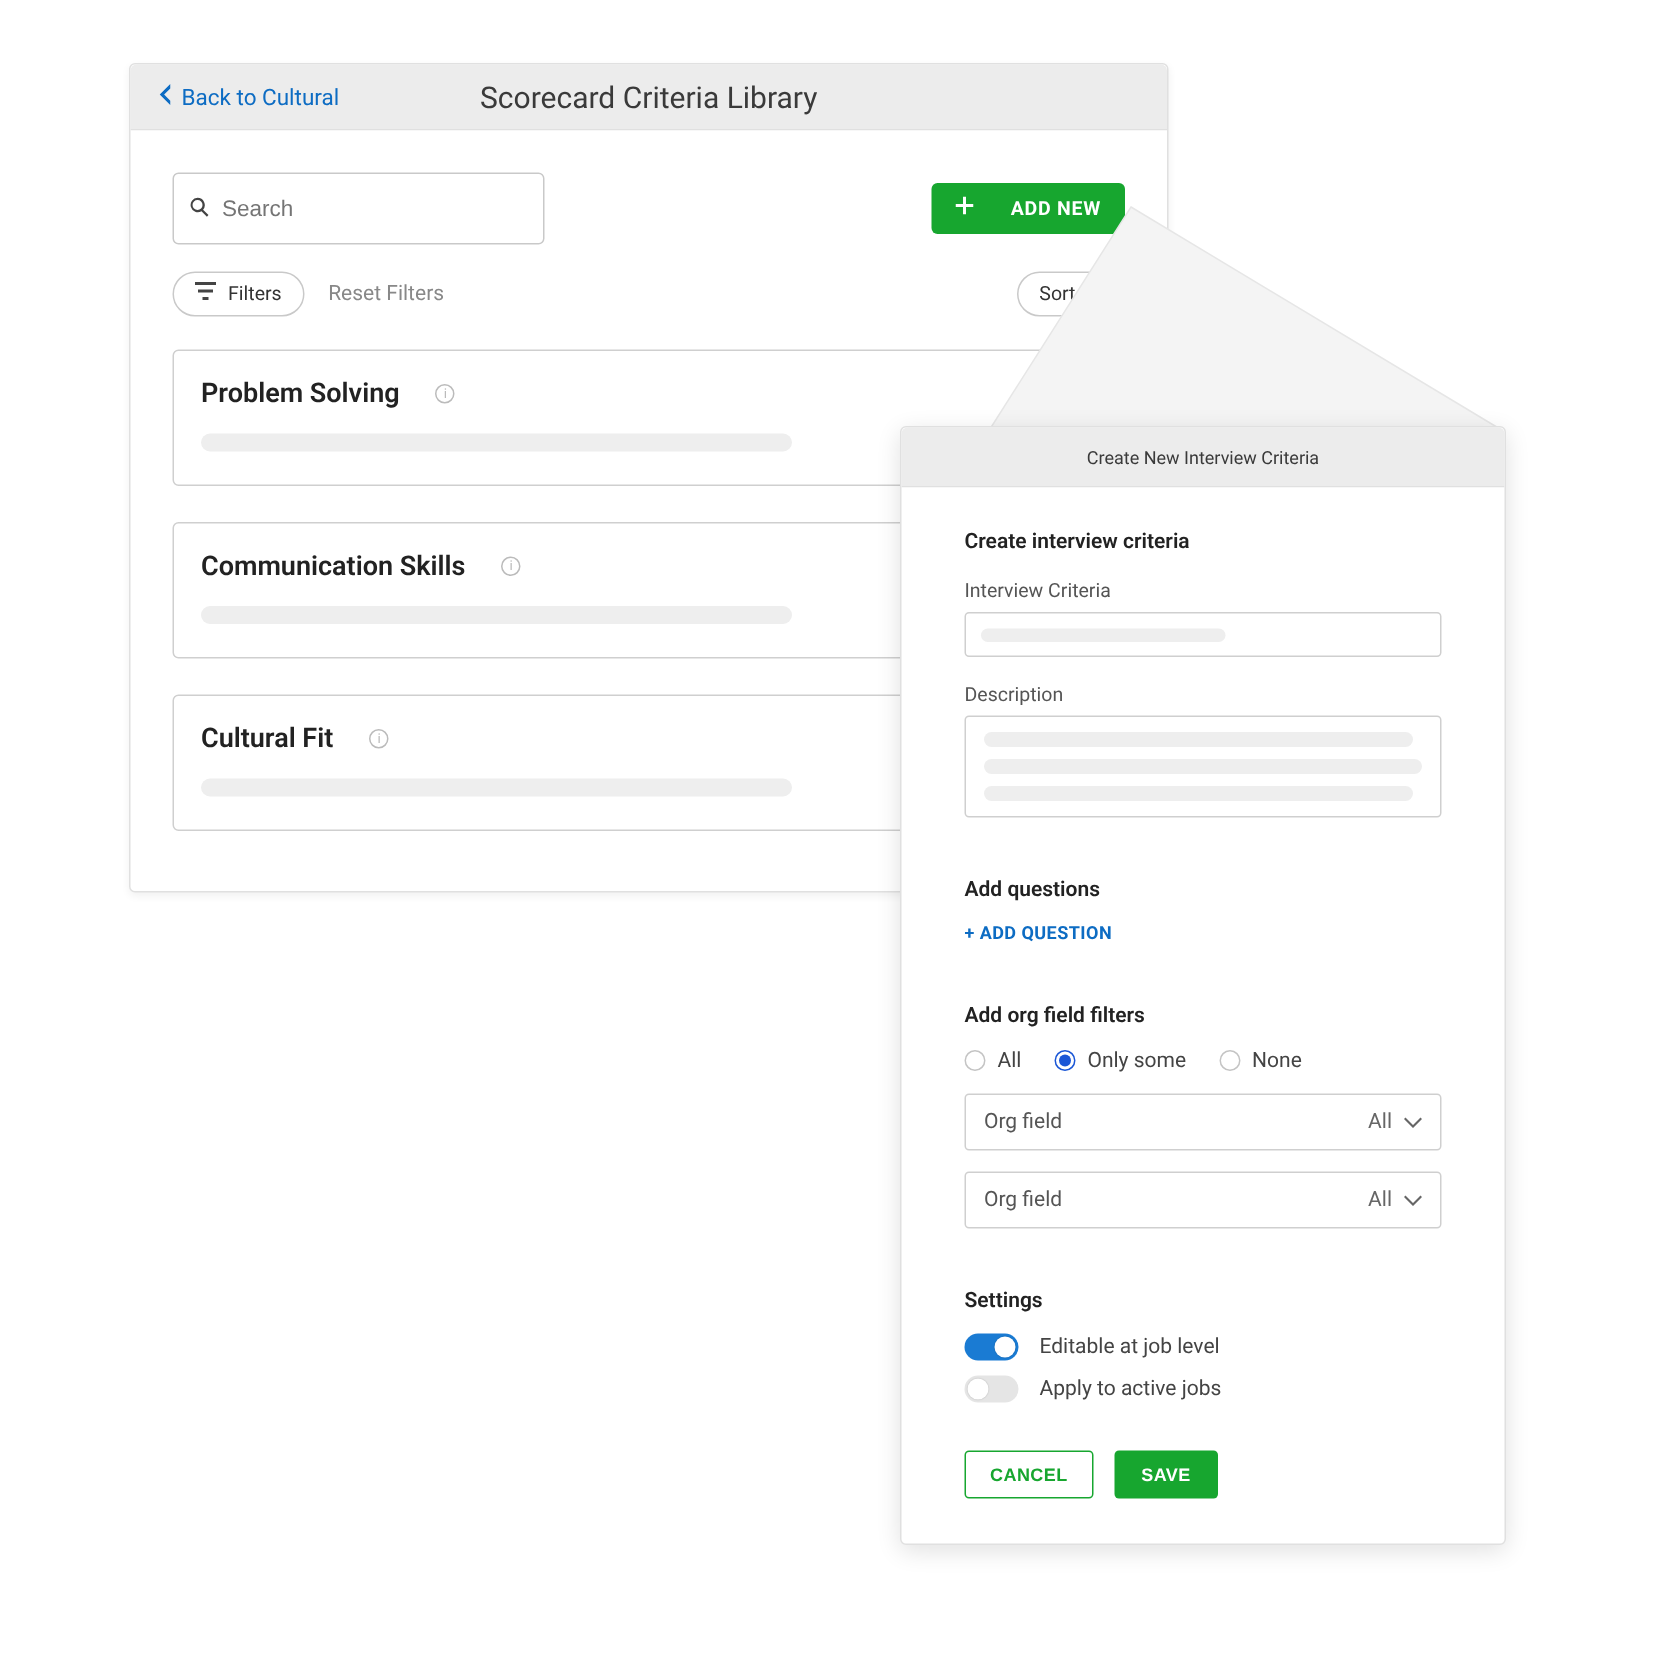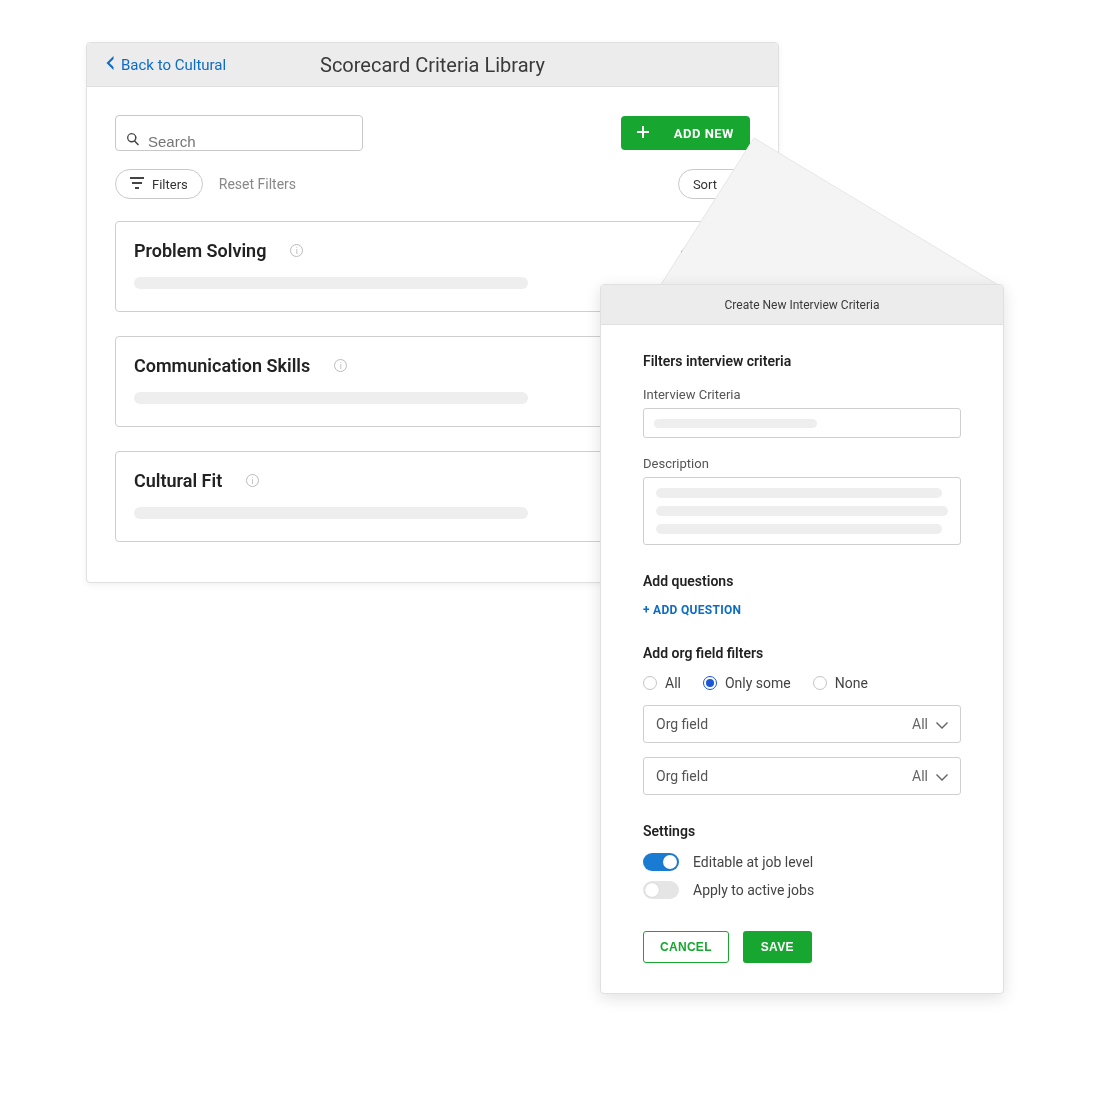--- a/index.html
+++ b/index.html
@@ -55,23 +55,23 @@
     padding: 28px 28px 40px 28px;
   }
 
   .toolbar-row1 {
     display: flex;
     justify-content: space-between;
     align-items: center;
   }
   .search-box {
     display: flex;
-    align-items: flex-end;
+    align-items: center;
     width: 248px;
-    height: 36px;
+    height: 48px;
     border: 1px solid #c9c9c9;
     border-radius: 4px;
     padding: 0 10px;
     gap: 8px;
   }
   .search-box svg { width: 14px; height: 14px; fill: #444; }
   .search-box input {
     border: none;
     outline: none;
     font-size: 15px;
@@ -199,21 +199,21 @@
   .textarea-box {
     width:100%;
     border:1px solid #cfcfcf;
     border-radius:3px;
     margin-top:6px;
     padding:10px 12px;
     display:flex; flex-direction:column; gap:8px;
   }
   .textarea-box .ph { height:10px; background:#eee; border-radius:5px; }
 
-  .mt-28 { margin-top:28px; }
+  .mt-28 { margin-top:40px; }
   .add-question-link {
     color:#0d6cc3; font-weight:700; font-size:12px; letter-spacing:0.3px;
     margin-top:14px; cursor:pointer;
   }
 
   .radio-row { display:flex; gap:22px; margin-top:14px; align-items:center; }
   .radio-opt { display:flex; align-items:center; gap:8px; cursor:pointer; }
   .radio-circle {
     width:14px; height:14px; border:1.5px solid #c4c4c4; border-radius:50%;
     display:flex; align-items:center; justify-content:center;
@@ -356,21 +356,21 @@
   </div>
 </div>
 
 <svg class="connector" viewBox="0 0 340 200">
   <polygon points="94,12 340,160 0,160" fill="#f4f4f4" stroke="#e6e6e6" stroke-width="1"></polygon>
 </svg>
 
 <div class="modal-panel">
   <div class="modal-header">Create New Interview Criteria</div>
   <div class="modal-body">
-    <div class="section-title">Filters interview criteria</div>
+    <div class="section-title">Create interview criteria</div>
 
     <div class="field-label">Interview Criteria</div>
     <div class="text-input">
       <div class="ph" style="width:55%"></div>
     </div>
 
     <div class="field-label">Description</div>
     <div class="textarea-box">
       <div class="ph" style="width:98%"></div>
       <div class="ph" style="width:100%"></div>

